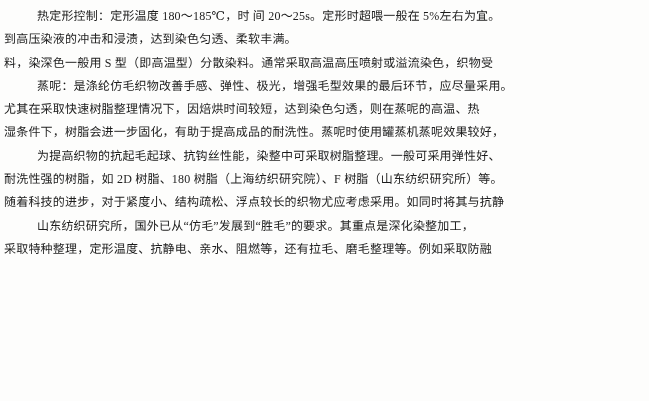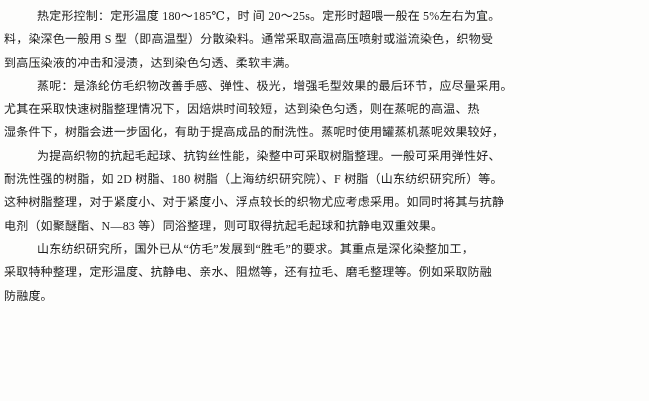--- a/index.html
+++ b/index.html
@@ -35,36 +35,34 @@
 </head>
 <body>
 
 <div class="page">
 
   <div class="paragraph">
     <div class="line first">热定形控制：定形温度 180～185℃，时 间 20～25s。定形时超喂一般在 5%左右为宜。</div>
   </div>
 
   <div class="paragraph">
+    <div class="line">到高压染液的冲击和浸渍，达到染色匀透、柔软丰满。</div>
     <div class="line">料，染深色一般用 S 型（即高温型）分散染料。通常采取高温高压喷射或溢流染色，织物受</div>
-    <div class="line">到高压染液的冲击和浸渍，达到染色匀透、柔软丰满。</div>
   </div>
 
   <div class="paragraph">
     <div class="line first">蒸呢：是涤纶仿毛织物改善手感、弹性、极光，增强毛型效果的最后环节，应尽量采用。</div>
     <div class="line">尤其在采取快速树脂整理情况下，因焙烘时间较短，达到染色匀透，则在蒸呢的高温、热</div>
     <div class="line">湿条件下，树脂会进一步固化，有助于提高成品的耐洗性。蒸呢时使用罐蒸机蒸呢效果较好，</div>
   </div>
 
   <div class="paragraph">
     <div class="line first">为提高织物的抗起毛起球、抗钩丝性能，染整中可采取树脂整理。一般可采用弹性好、</div>
     <div class="line">耐洗性强的树脂，如 2D 树脂、180 树脂（上海纺织研究院）、F 树脂（山东纺织研究所）等。</div>
-    <div class="line">这种树脂整理，对于紧度小、对于紧度小、浮点较长的织物尤应考虑采用。如同时将其与抗静</div>
-    <div class="line">电剂（如聚醚酯、N—83 等）同浴整理，则可取得抗起毛起球和抗静电双重效果。</div>
+    <div class="line">随着科技的进步，对于紧度小、结构疏松、浮点较长的织物尤应考虑采用。如同时将其与抗静</div>
   </div>
 
   <div class="paragraph">
     <div class="line first">山东纺织研究所，国外已从“仿毛”发展到“胜毛”的要求。其重点是深化染整加工，</div>
     <div class="line">采取特种整理，定形温度、抗静电、亲水、阻燃等，还有拉毛、磨毛整理等。例如采取防融</div>
-    <div class="line">防融度。</div>
   </div>
 
 </div>
 
 </body></html>

